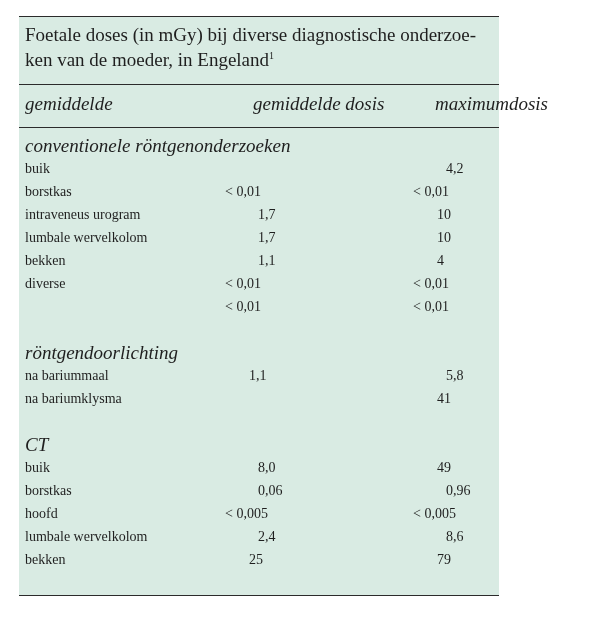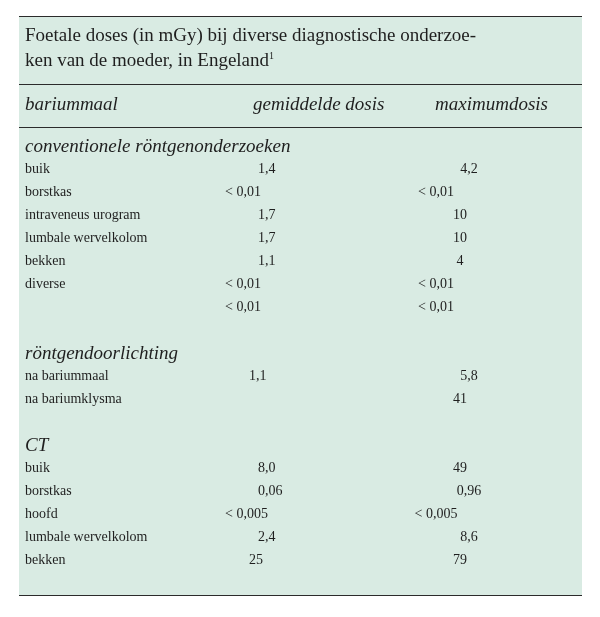--- a/index.html
+++ b/index.html
@@ -1,19 +1,19 @@
 <!DOCTYPE html>
 <html><head>
 <meta charset="utf-8">
 <style>
   html, body { margin: 0; padding: 0; background: #ffffff; }
   body { width: 600px; height: 617px; position: relative; overflow: hidden;
          font-family: "Liberation Serif", "DejaVu Serif", serif; color: #1f1f1f; }
   .panel {
-    position: absolute; left: 19px; top: 16px; width: 563px; height: 580px;
+    position: absolute; left: 19px; top: 16px; width: 480px; height: 580px;
     background: #d9ebe3;
     border-top: 1.5px solid #2b2b2b;
     border-bottom: 1.5px solid #2b2b2b;
     box-sizing: border-box;
   }
   .caption {
     position: absolute; left: 6px; right: 8px; top: 5px;
     font-size: 19px; line-height: 25px; text-align: justify;
     text-align-last: left;
   }
@@ -25,41 +25,40 @@
     position: absolute; top: 74px; font-size: 19px; font-style: italic; line-height: 25px;
   }
   .ch-name { left: 6px; }
   .ch-mean { left: 234px; }
   .ch-max { left: 416px; }
   .body { position: absolute; left: 6px; top: 117px; right: 0; }
   .sec-title { font-style: italic; font-size: 19px; line-height: 23px; height: 23px; }
   .row { position: relative; height: 23px; font-size: 14px; line-height: 23px; white-space: nowrap; }
   .row .c-name { position: absolute; left: 0; }
   .row .c-mean { position: absolute; left: 200px; width: 110px; }
-  .row .c-max { position: absolute; left: 356px; width: 110px; text-align: center; }
+  .row .c-max { position: absolute; left: 388px; width: 110px; }
   .gap { height: 23px; }
 </style>
 </head>
 <body>
 
 <div class="panel">
   <div class="caption">
     <span>Foetale doses (in mGy) bij diverse diagnostische onderzoe-</span><br>
     <span>ken van de moeder, in Engeland</span><sup>1</sup>
   </div>
   <div class="rule r1"></div>
-  <div class="colhead ch-name">bariummaal</div>
+  <div class="colhead ch-name">gemiddelde</div>
   <div class="colhead ch-mean">gemiddelde dosis</div>
   <div class="colhead ch-max">maximumdosis</div>
   <div class="rule r2"></div>
   <div class="body" id="table-body">
       <div class="sec-title">conventionele röntgenonderzoeken</div>
       <div class="row">
         <span class="c-name">buik</span>
-        <span class="c-mean" style="padding-left: 33px;">1,4</span>
         <span class="c-max" style="padding-left: 33px;">4,2</span>
       </div>
       <div class="row">
         <span class="c-name">borstkas</span>
         <span class="c-mean" style="padding-left: 0px;">&lt; 0,01</span>
         <span class="c-max" style="padding-left: 0px;">&lt; 0,01</span>
       </div>
       <div class="row">
         <span class="c-name">intraveneus urogram</span>
         <span class="c-mean" style="padding-left: 33px;">1,7</span>

